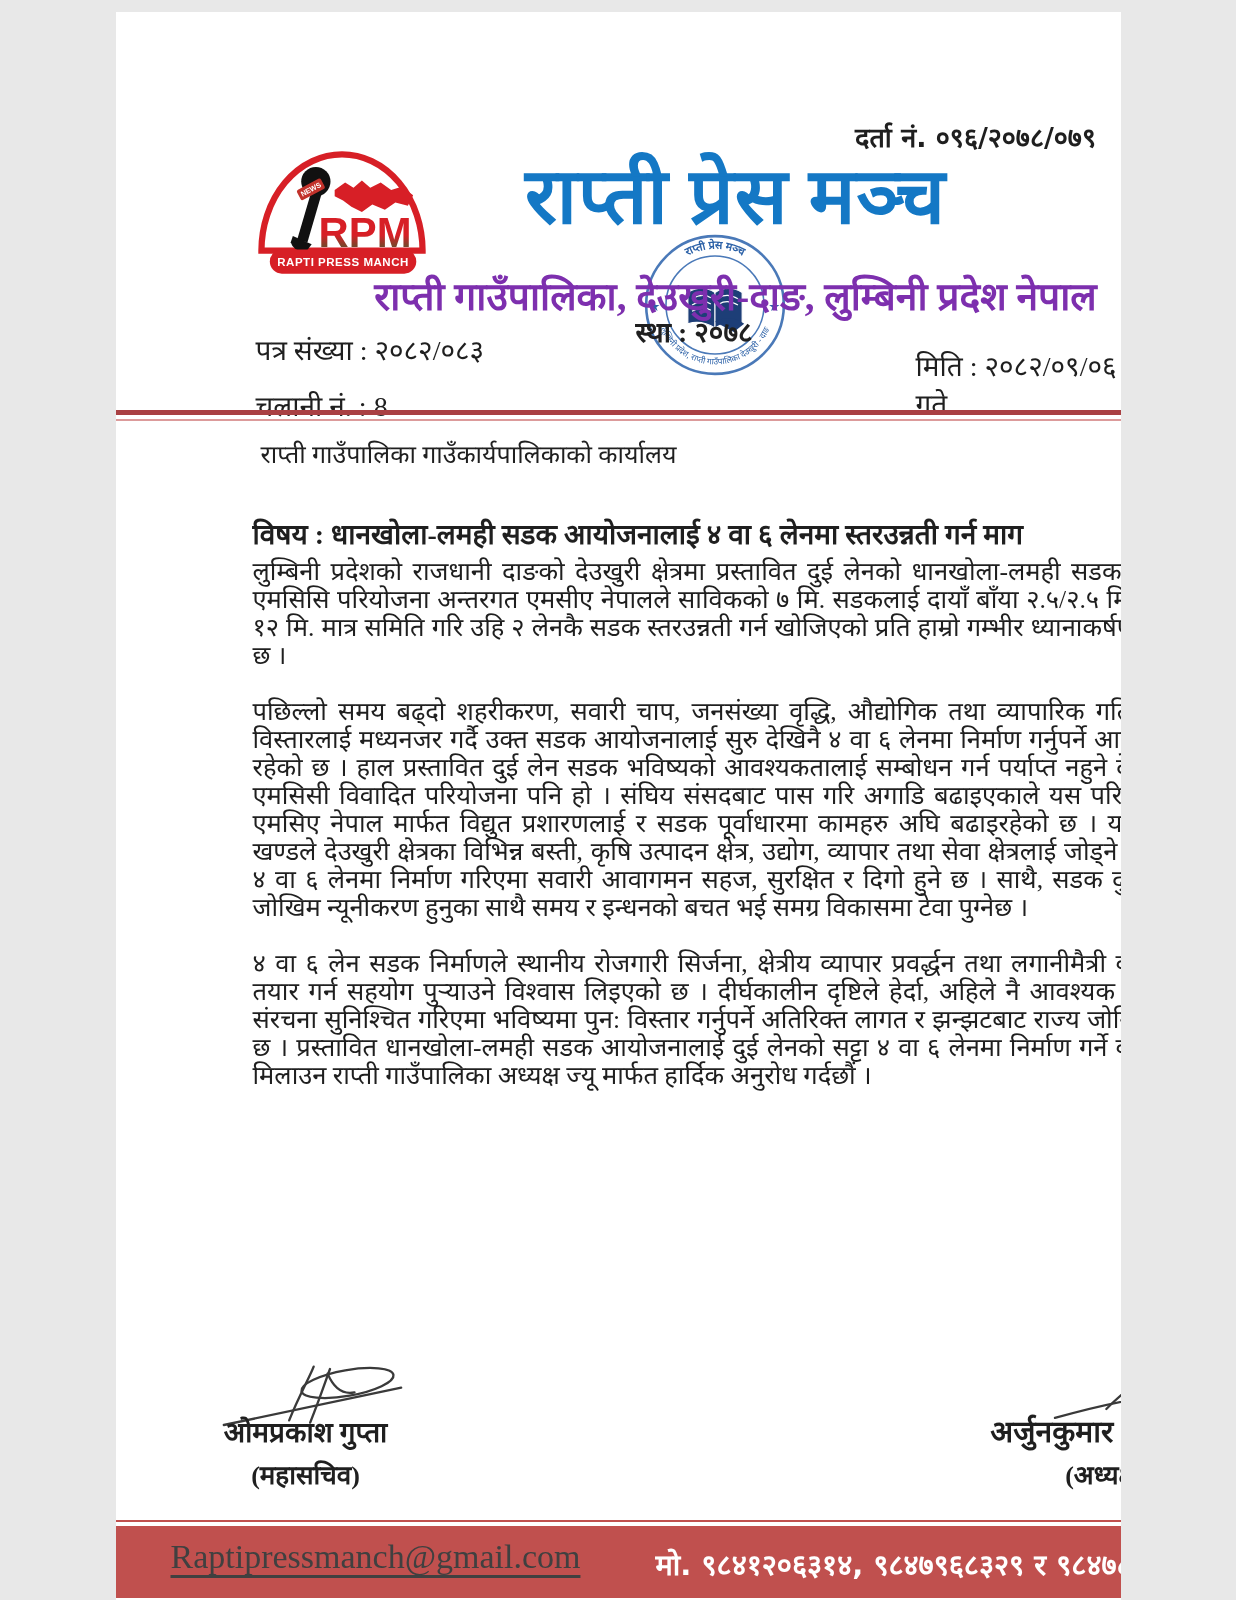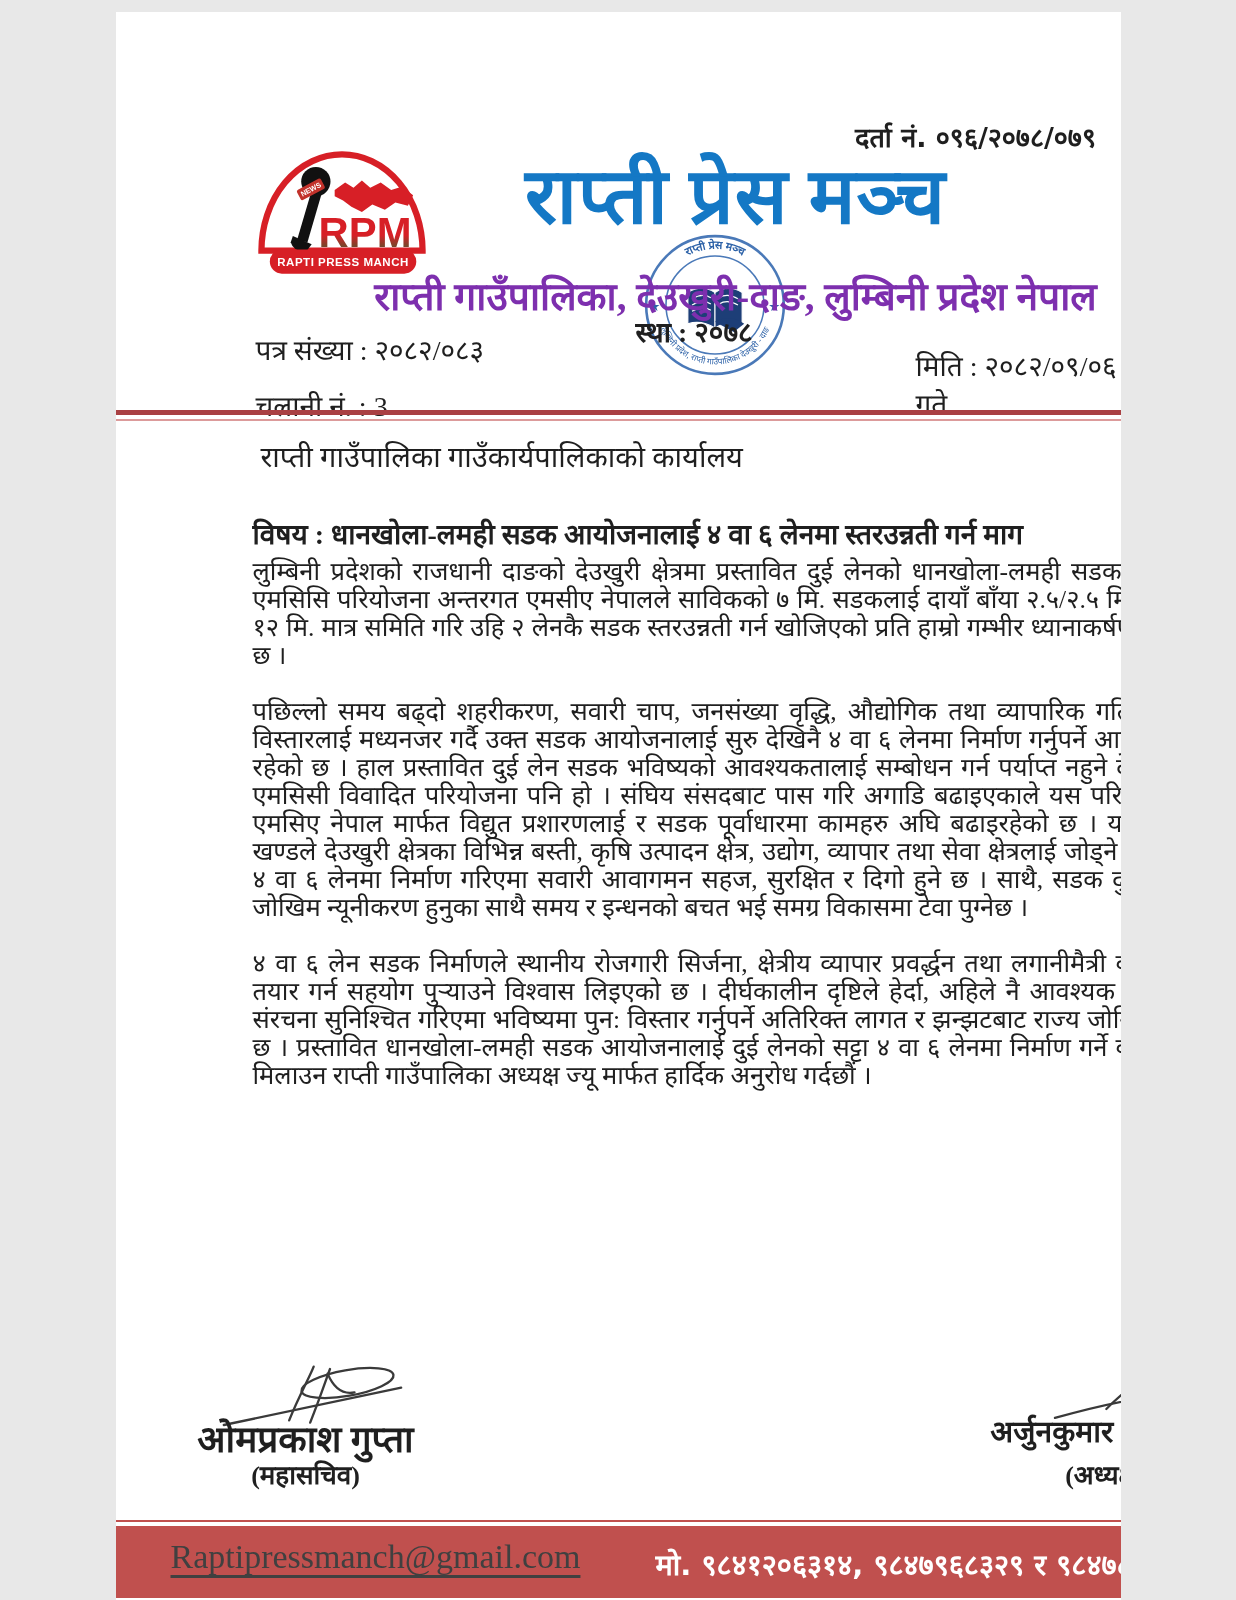--- a/index.html
+++ b/index.html
@@ -13,28 +13,28 @@
              color:#1478c5;white-space:nowrap;z-index:2;letter-spacing:1px;}
   .org-address{left:110px;top:256px;width:1020px;text-align:center;font-size:39px;font-weight:bold;
                color:#7d2fae;white-space:nowrap;z-index:3;}
   .seal-wrap{left:526px;top:220px;width:146px;height:146px;z-index:1;}
   .estd{left:520px;top:300px;width:170px;text-align:left;font-size:28px;font-weight:600;z-index:3;}
   .letter-no{left:140px;top:318px;font-size:28px;}
   .dispatch-no{left:140px;top:374px;font-size:28px;}
   .letter-date{left:800px;top:334px;font-size:28px;}
   .rule1{left:0;top:398px;width:1236px;height:5px;background:#a94043;}
   .rule2{left:0;top:407px;width:1236px;height:2px;background:#dc9b9b;}
-  .recipient1{left:145px;top:424px;font-size:29px;}
+  .recipient1{left:145px;top:424px;font-size:25px;}
   .recipient2{left:152px;top:459px;font-size:27px;}
   .subject{left:137px;top:502px;font-size:28px;font-weight:bold;white-space:nowrap;z-index:2;}
   .body-text{left:137px;top:546px;width:948px;font-size:25.5px;line-height:28px;text-align:justify;}
   .body-text p{margin:0;}
   .body-text p + p{margin-top:28px;}
   .sig-svg-left{left:100px;top:1350px;}
-  .sig-name-left{left:40px;top:1400px;width:300px;text-align:center;font-size:37px;font-weight:bold;}
+  .sig-name-left{left:40px;top:1400px;width:300px;text-align:center;font-size:28px;font-weight:bold;}
   .sig-title-left{left:40px;top:1444px;width:300px;text-align:center;font-size:26px;font-weight:bold;}
   .sig-svg-right{left:930px;top:1342px;}
   .sig-name-right{left:840px;top:1398px;width:300px;text-align:center;font-size:30px;font-weight:bold;}
   .sig-title-right{left:840px;top:1444px;width:300px;text-align:center;font-size:26px;font-weight:bold;}
   .footer-hairline-top{left:0;top:1508px;width:1236px;height:2px;background:#c0504e;}
   .footer-band{left:0;top:1514px;width:1236px;height:72px;background:#c0504e;}
   .footer-hairline-bottom{left:0;top:1592px;width:1236px;height:3px;background:#c0504e;}
   .footer-email{left:55px;top:1526px;font-size:34px;color:#404040;text-decoration:underline;
                 text-underline-offset:7px;font-family:"Liberation Serif","DejaVu Serif",serif;z-index:5;}
   .footer-phones{left:540px;top:1532px;width:660px;font-size:29px;font-weight:bold;color:#ffffff;
@@ -102,21 +102,21 @@
         <path d="M70 86 Q84 78 98 88 L88 96 Z" fill="#1d3e77"></path>
       </g>
     </svg>
   </div>
 
   <div class="abs org-address">राप्ती गाउँपालिका, देउखुरी-दाङ, लुम्बिनी प्रदेश नेपाल</div>
 
   <div class="abs estd">स्था : २०७८</div>
 
   <div class="abs letter-no">पत्र संख्या : २०८२/०८३</div>
-  <div class="abs dispatch-no">चलानी नं. : 3</div>
+  <div class="abs dispatch-no">चलानी नं. : 8</div>
   <div class="abs letter-date">मिति : २०८२/०९/०६ गते</div>
 
   <div class="abs rule1"></div>
   <div class="abs rule2"></div>
 
   <div class="abs recipient1">राप्ती गाउँपालिका गाउँकार्यपालिकाको कार्यालय</div>
 
   <div class="abs subject">विषय : धानखोला-लमही सडक आयोजनालाई ४ वा ६ लेनमा स्तरउन्नती गर्न माग</div>
 
   <div class="abs body-text">

